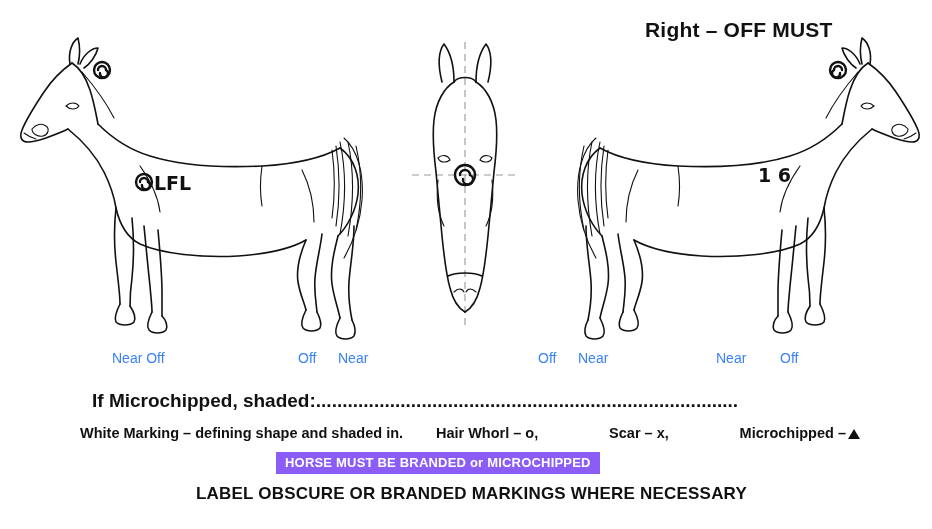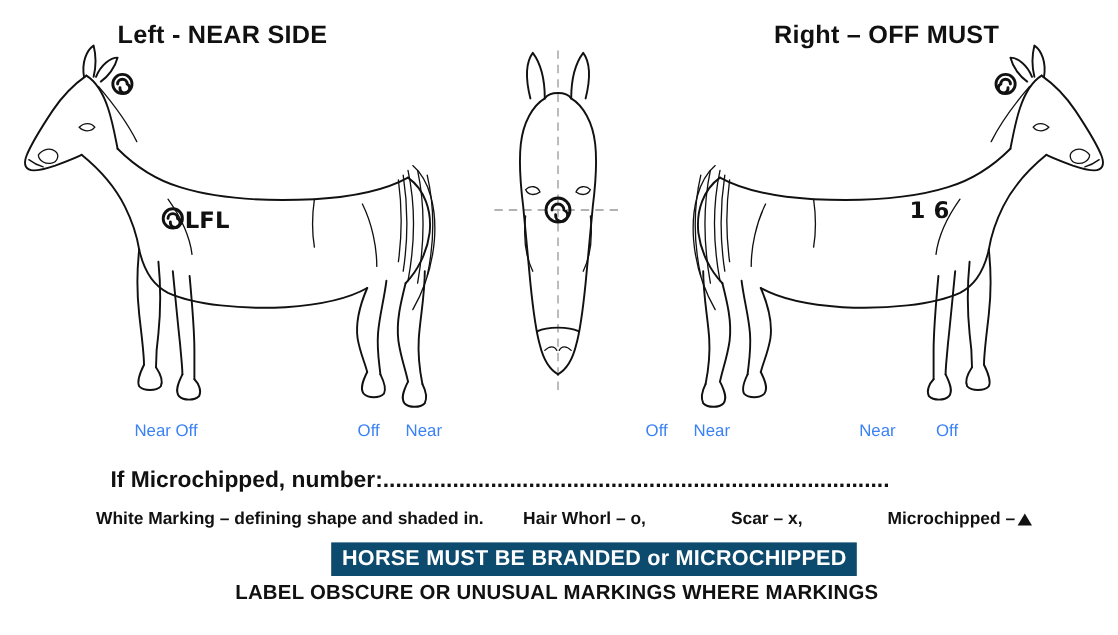--- a/index.html
+++ b/index.html
@@ -119,23 +119,23 @@
     border-left: 6px solid transparent;
     border-right: 6px solid transparent;
     border-bottom: 10px solid #111;
     margin-left: 2px;
     vertical-align: -1px;
   }
   #branded-banner {
     position: absolute;
     left: 276px;
     top: 452px;
-    background: #0c4a6e;
+    background: #8b5cf6;
     color: #ffffff;
-    font-size: 18px;
+    font-size: 13px;
     font-weight: bold;
     padding: 3px 9px 4px 9px;
     white-space: nowrap;
     letter-spacing: 0.2px;
   }
   #label-obscure {
     position: absolute;
     left: 196px;
     top: 484px;
     font-size: 17px;
@@ -152,21 +152,20 @@
     background: #ffffff;
   }
 </style>
 </head>
 <body>
 
 <div id="sheet">
 
   <div id="border-top"></div>
 
-  <div class="hdr" id="hdr-left">Left - NEAR SIDE</div>
   <div class="hdr" id="hdr-right">Right – OFF MUST</div>
 
   <div class="horse" id="horse-left">
     <svg width="400" height="330" viewBox="0 0 400 330">
 
       <path class="ln" d="M62 33 C52 40 42 50 34 62 C26 74 16 90 12 100 C9 108 12 112 18 112
                            C24 112 30 110 36 108 C44 105 52 102 58 99"></path>
       <path class="ln" d="M62 33 C70 38 76 48 80 60 C84 72 86 84 88 94"></path>
 
       <path class="ln-thin" d="M22 99 C26 94 32 93 36 96 C40 99 38 105 33 106 C28 107 22 104 22 99 Z"></path>
@@ -316,28 +315,28 @@
 
   <div class="leg-lbl" style="left:112px; top:350px;">Near Off</div>
   <div class="leg-lbl" style="left:298px; top:350px;">Off</div>
   <div class="leg-lbl" style="left:338px; top:350px;">Near</div>
   <div class="leg-lbl" style="left:538px; top:350px;">Off</div>
   <div class="leg-lbl" style="left:578px; top:350px;">Near</div>
   <div class="leg-lbl" style="left:716px; top:350px;">Near</div>
   <div class="leg-lbl" style="left:780px; top:350px;">Off</div>
 
   <div id="microchip-line">
-    <span>If Microchipped, number:</span><span>................................................................................</span>
+    <span>If Microchipped, shaded:</span><span>................................................................................</span>
   </div>
 
   <div id="legend-row">
     <span class="lg">White Marking – defining shape and shaded in.</span>
     <span class="lg">Hair Whorl – o,</span>
     <span class="lg sp1">Scar – x,</span>
     <span class="lg sp1"><span>Microchipped –</span><span class="tri"></span></span>
   </div>
 
   <div id="branded-banner">HORSE MUST BE BRANDED or MICROCHIPPED</div>
 
-  <div id="label-obscure">LABEL OBSCURE OR UNUSUAL MARKINGS WHERE MARKINGS</div>
+  <div id="label-obscure">LABEL OBSCURE OR BRANDED MARKINGS WHERE NECESSARY</div>
 
   <div id="border-bottom" style="top:526px;"></div>
 </div>
 
 </body></html>

